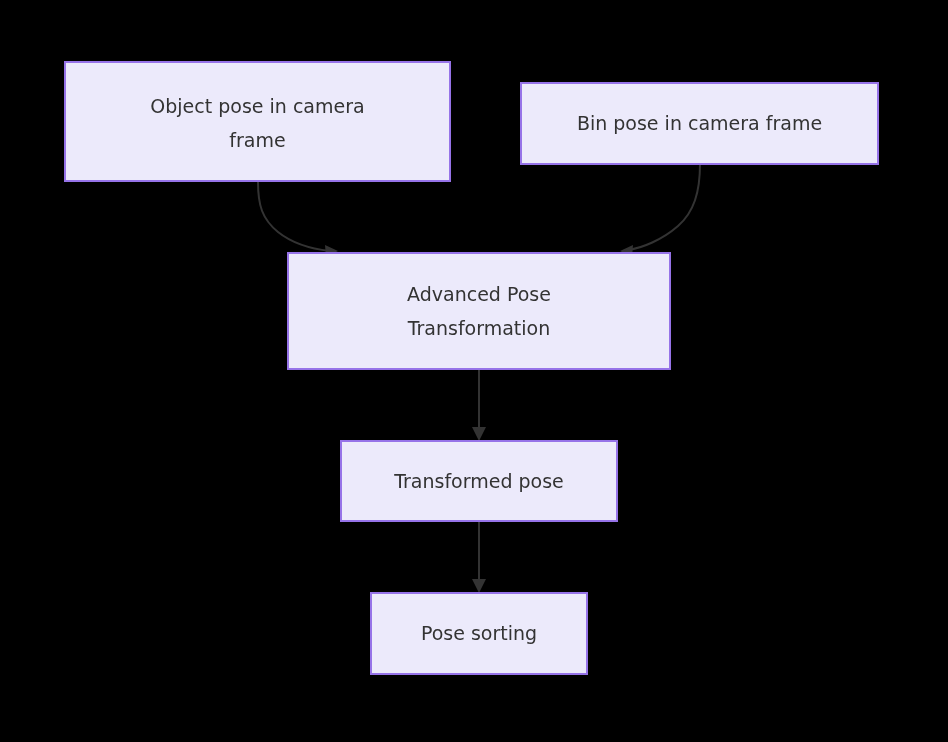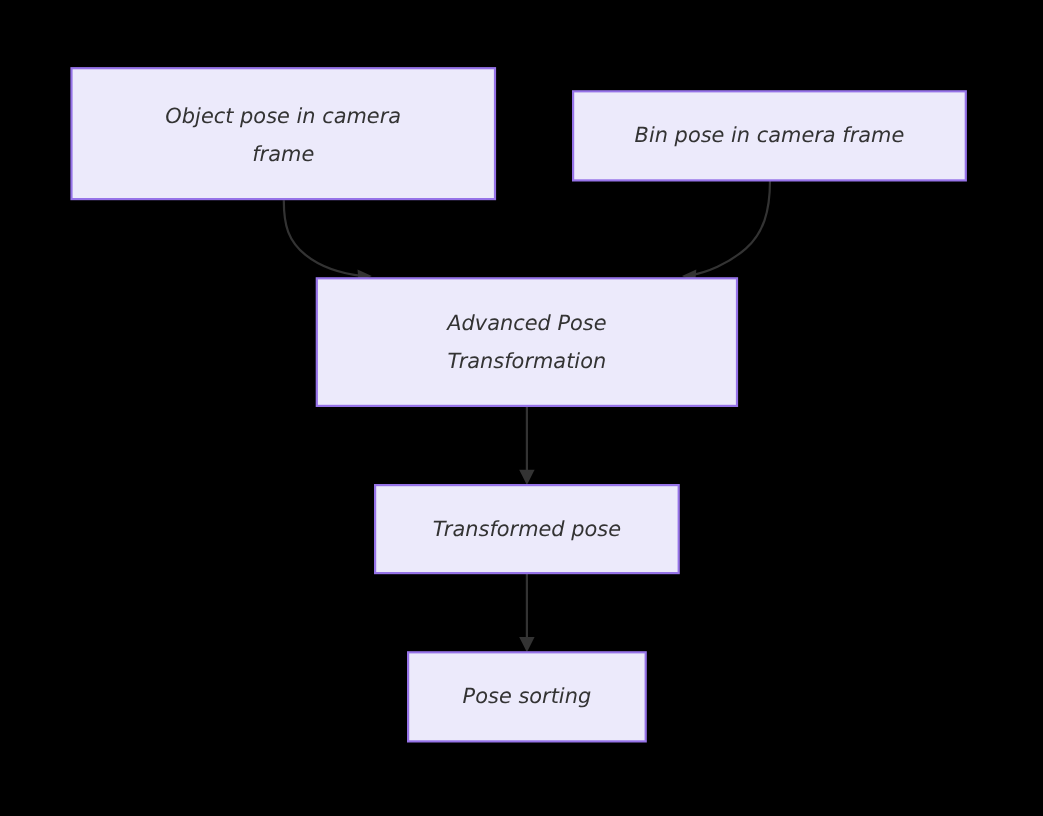--- a/index.html
+++ b/index.html
@@ -12,21 +12,20 @@
     width: 948px;
     height: 742px;
     overflow: hidden;
     font-family: "DejaVu Sans", "Liberation Sans", sans-serif;
   }
   #diagram-root {
     position: relative;
     width: 948px;
     height: 742px;
     background: #000000;
-    font-style: italic;
   }
   svg.flow-canvas {
     position: absolute;
     top: 0;
     left: 0;
     width: 948px;
     height: 742px;
     display: block;
   }
   .node-box {

